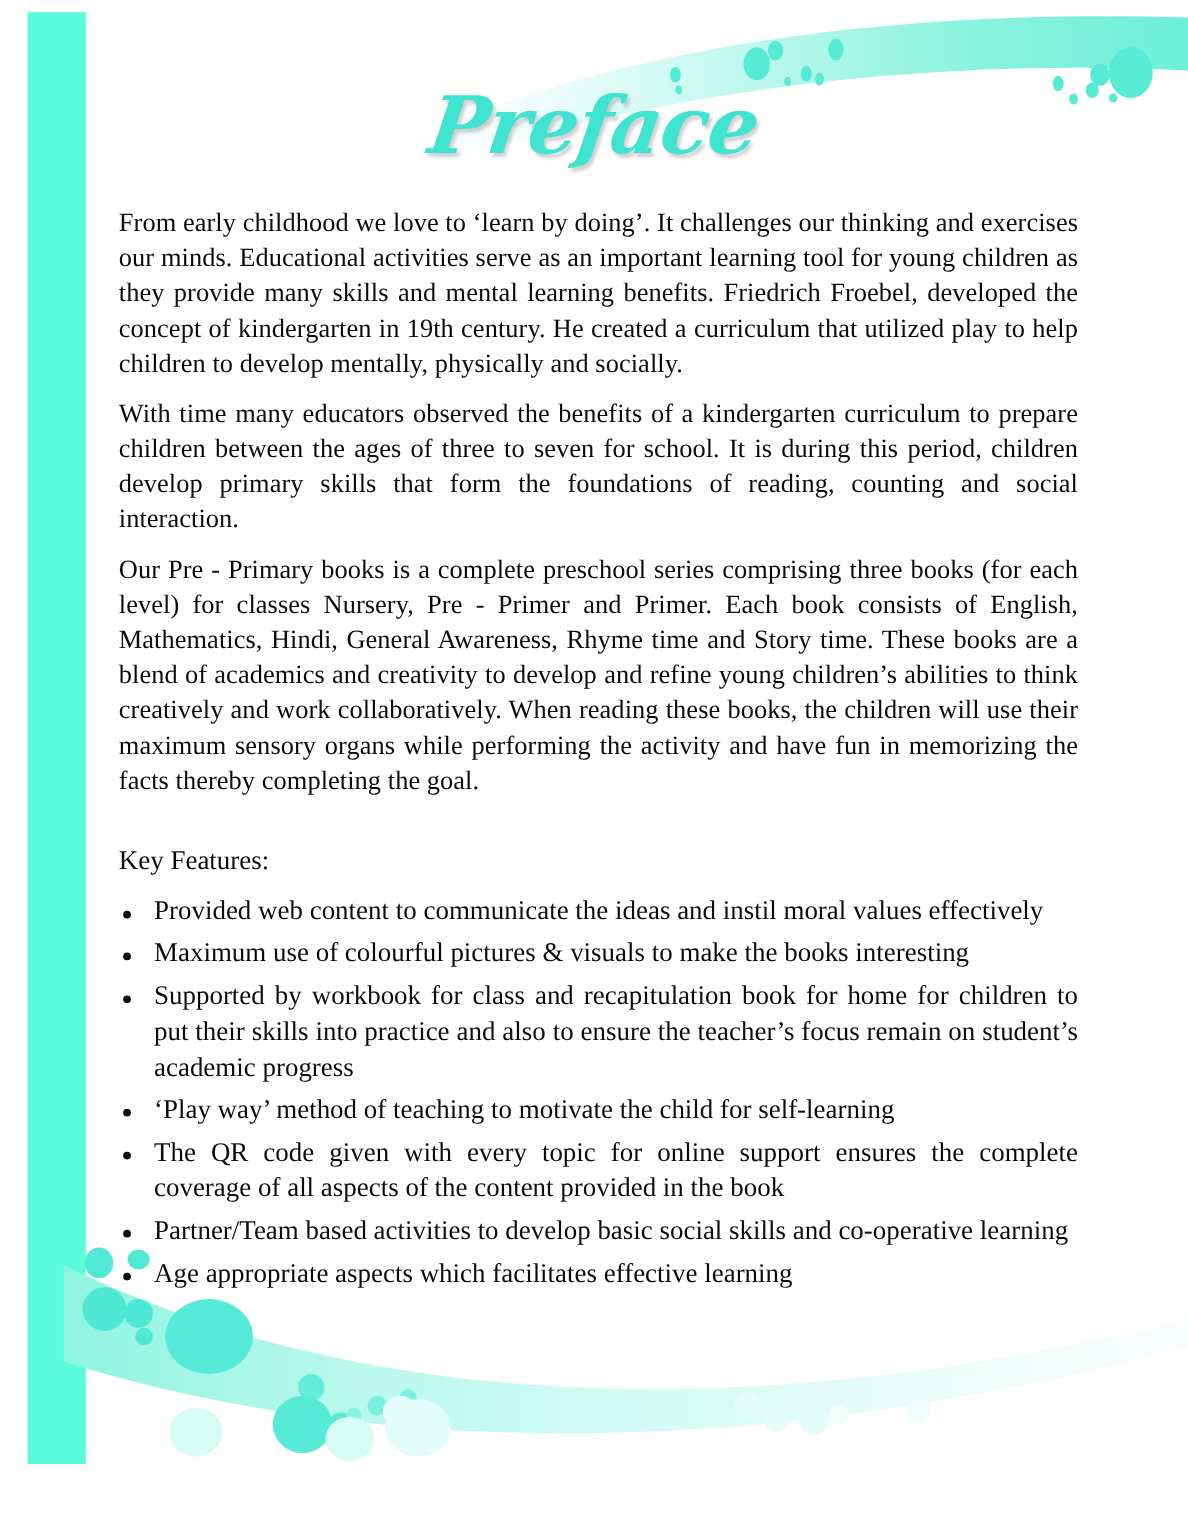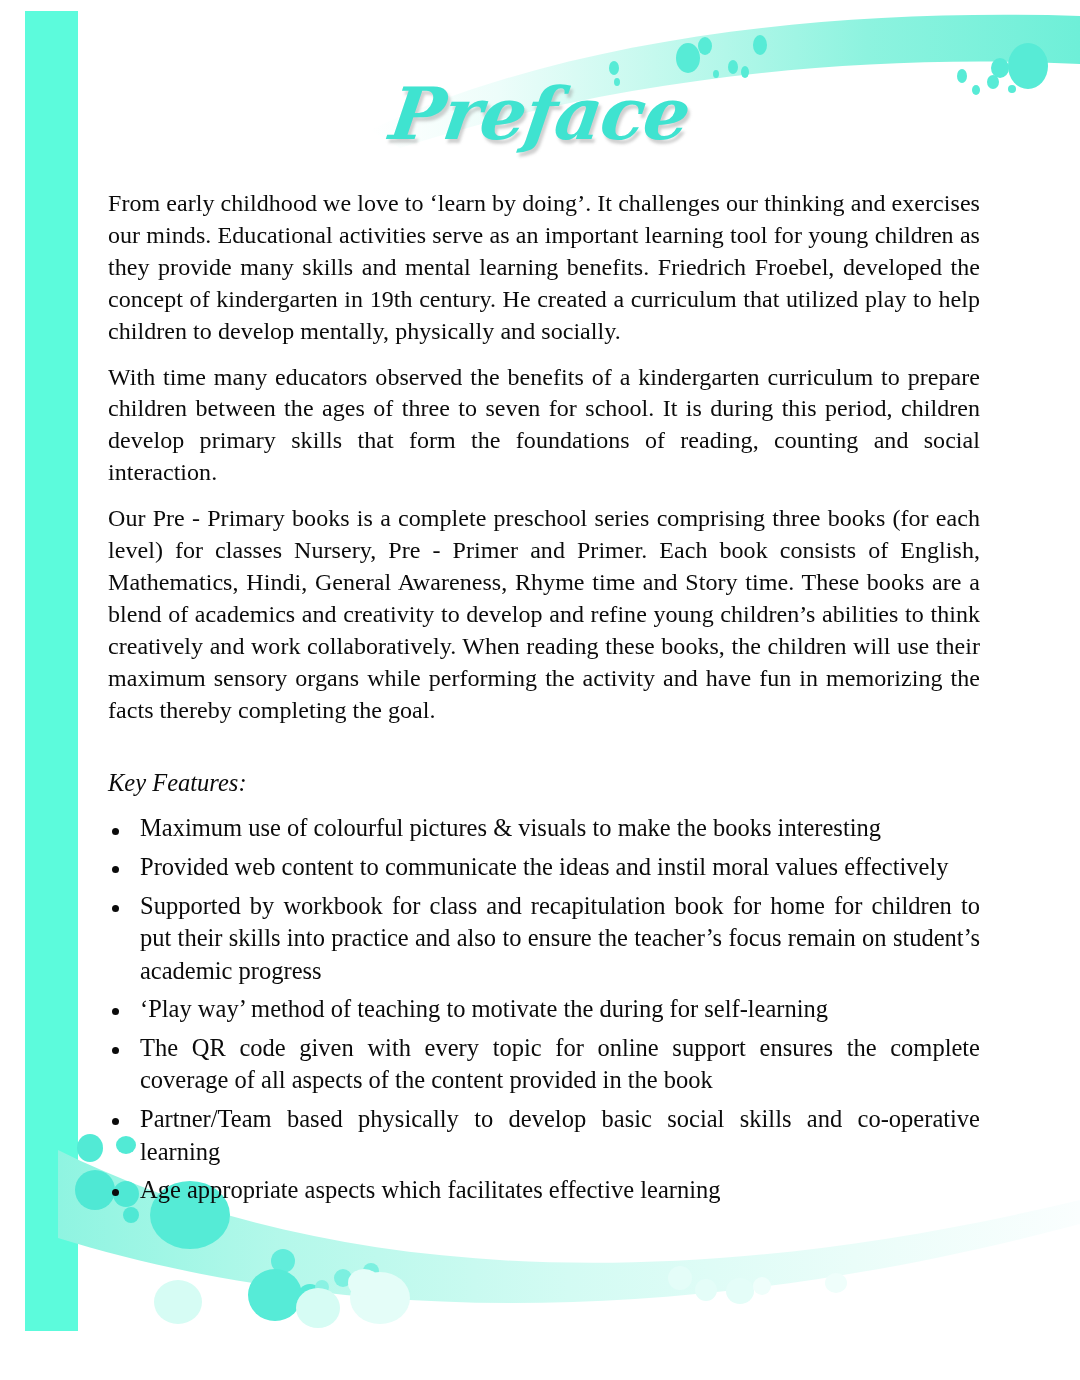--- a/index.html
+++ b/index.html
@@ -66,21 +66,20 @@
     letter-spacing: 0.05px;
   }
   .para:last-of-type { margin-bottom: 0; }
 
   #key-features-heading {
     margin: 40px 0 14px 0;
     font-size: 24.5px;
     line-height: 1.3;
     color: #0b0b0b;
     text-align: left;
-    font-style: italic;
   }
 
   #features-list {
     list-style: none;
     margin: 0;
     padding: 0;
   }
   #features-list li {
     position: relative;
     padding-left: 32px;
@@ -184,41 +183,41 @@
 
     <p class="para">From early childhood we love to ‘learn by doing’. It challenges our thinking and exercises our minds. Educational activities serve as an important learning tool for young children as they provide many skills and mental learning benefits. Friedrich Froebel, developed the concept of kindergarten in 19th century. He created a curriculum that utilized play to help children to develop mentally, physically and socially.</p>
     <p class="para">With time many educators observed the benefits of a kindergarten curriculum to prepare children between the ages of three to seven for school. It is during this period, children develop primary skills that form the foundations of reading, counting and social interaction.</p>
     <p class="para">Our Pre - Primary books is a complete preschool series comprising three books (for each level) for classes Nursery, Pre - Primer and Primer. Each book consists of English, Mathematics, Hindi, General Awareness, Rhyme time and Story time. These books are a blend of academics and creativity to develop and refine young children’s abilities to think creatively and work collaboratively. When reading these books, the children will use their maximum sensory organs while performing the activity and have fun in memorizing the facts thereby completing the goal.</p>
 
     <div id="key-features-heading">Key Features:</div>
 
     <ul id="features-list">
       <li>
         <span class="bullet-dot"></span>
+        <span class="li-text">Provided web content to communicate the ideas and instil moral values effectively</span>
+      </li>
+      <li>
+        <span class="bullet-dot"></span>
         <span class="li-text">Maximum use of colourful pictures &amp; visuals to make the books interesting</span>
       </li>
       <li>
         <span class="bullet-dot"></span>
-        <span class="li-text">Provided web content to communicate the ideas and instil moral values effectively</span>
-      </li>
-      <li>
-        <span class="bullet-dot"></span>
         <span class="li-text">Supported by workbook for class and recapitulation book for home for children to put their skills into practice and also to ensure the teacher’s focus remain on student’s academic progress</span>
       </li>
       <li>
         <span class="bullet-dot"></span>
-        <span class="li-text">‘Play way’ method of teaching to motivate the during for self-learning</span>
+        <span class="li-text">‘Play way’ method of teaching to motivate the child for self-learning</span>
       </li>
       <li>
         <span class="bullet-dot"></span>
         <span class="li-text">The QR code given with every topic for online support ensures the complete coverage of all aspects of the content provided in the book</span>
       </li>
       <li>
         <span class="bullet-dot"></span>
-        <span class="li-text">Partner/Team based physically to develop basic social skills and co-operative learning</span>
+        <span class="li-text">Partner/Team based activities to develop basic social skills and co-operative learning</span>
       </li>
       <li>
         <span class="bullet-dot"></span>
         <span class="li-text">Age appropriate aspects which facilitates effective learning</span>
       </li>
     </ul>
 
   </div>
 
 </div>

